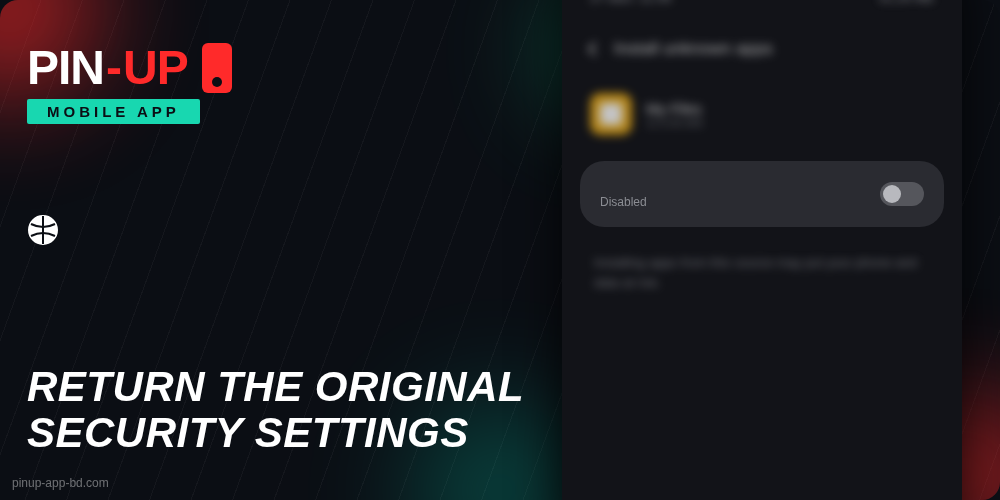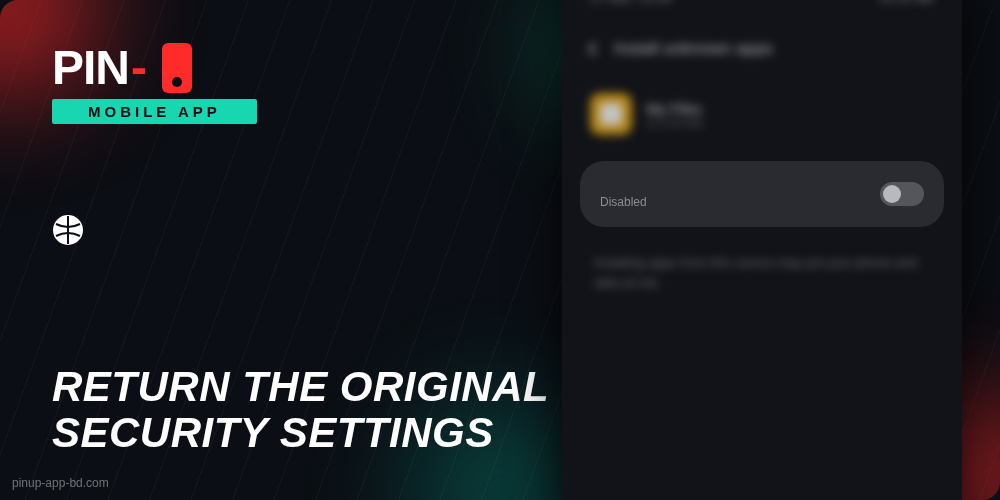--- a/index.html
+++ b/index.html
@@ -30,21 +30,21 @@
       z-index: 0;
       opacity: 0.9;
     }
     .glow-tl { top: -120px; left: -120px; width: 260px; height: 260px; background: radial-gradient(circle, #ff2a2a, transparent 70%); }
     .glow-tr { top: -40px; left: 520px; width: 180px; height: 180px; background: radial-gradient(circle, #0fd89a, transparent 70%); opacity: 0.55; }
     .glow-br { bottom: -90px; right: -80px; width: 230px; height: 230px; background: radial-gradient(circle, #ff2a2a, transparent 70%); }
     .glow-bl { bottom: -120px; left: 50%; transform: translateX(-50%); width: 260px; height: 260px; background: radial-gradient(circle, #00e6c2, transparent 70%); opacity: 0.35; }
 
     .left {
       position: absolute;
-      left: 52px;
+      left: 27px;
       top: 40px;
       bottom: 40px;
       width: 520px;
       z-index: 2;
       display: flex;
       flex-direction: column;
     }
     .logo-wrap {
       display: flex;
       flex-direction: column;
@@ -76,21 +76,21 @@
       width: 10px; height: 10px;
       border-radius: 50%;
       background: #0b0e14;
     }
     .logo-sub {
       background: #18d7b0;
       color: #0b0e14;
       font-weight: 800;
       font-size: 15px;
       letter-spacing: 4px;
-      padding: 4px 36px;
+      padding: 4px 20px;
       margin-top: 4px;
       border-radius: 2px;
     }
 
     .ball-icon {
       color: #fff;
       font-size: 28px;
       margin-top: 90px;
       width: 32px; height: 32px;
       position: relative;
@@ -232,20 +232,21 @@
 <div class="glow glow-tr"></div>
 <div class="glow glow-br"></div>
 <div class="glow glow-bl"></div>
 
 <div class="left">
   <div class="logo-wrap">
     <div class="logo-row">
       <div class="logo-text">
         <span class="logo-pin">PIN</span>
           <span class="logo-dash">-</span>
+          <span class="logo-up">UP</span>
       </div>
       <div class="logo-phone"></div>
     </div>
     <div class="logo-sub">MOBILE APP</div>
   </div>
 
   <div class="ball-icon">
     <svg viewBox="0 0 32 32" fill="none" stroke="#fff" stroke-width="2">
       <circle cx="16" cy="16" r="14" fill="#fff"></circle>
       <path d="M16 2 V30" stroke="#0b0e14" stroke-width="2"></path>

